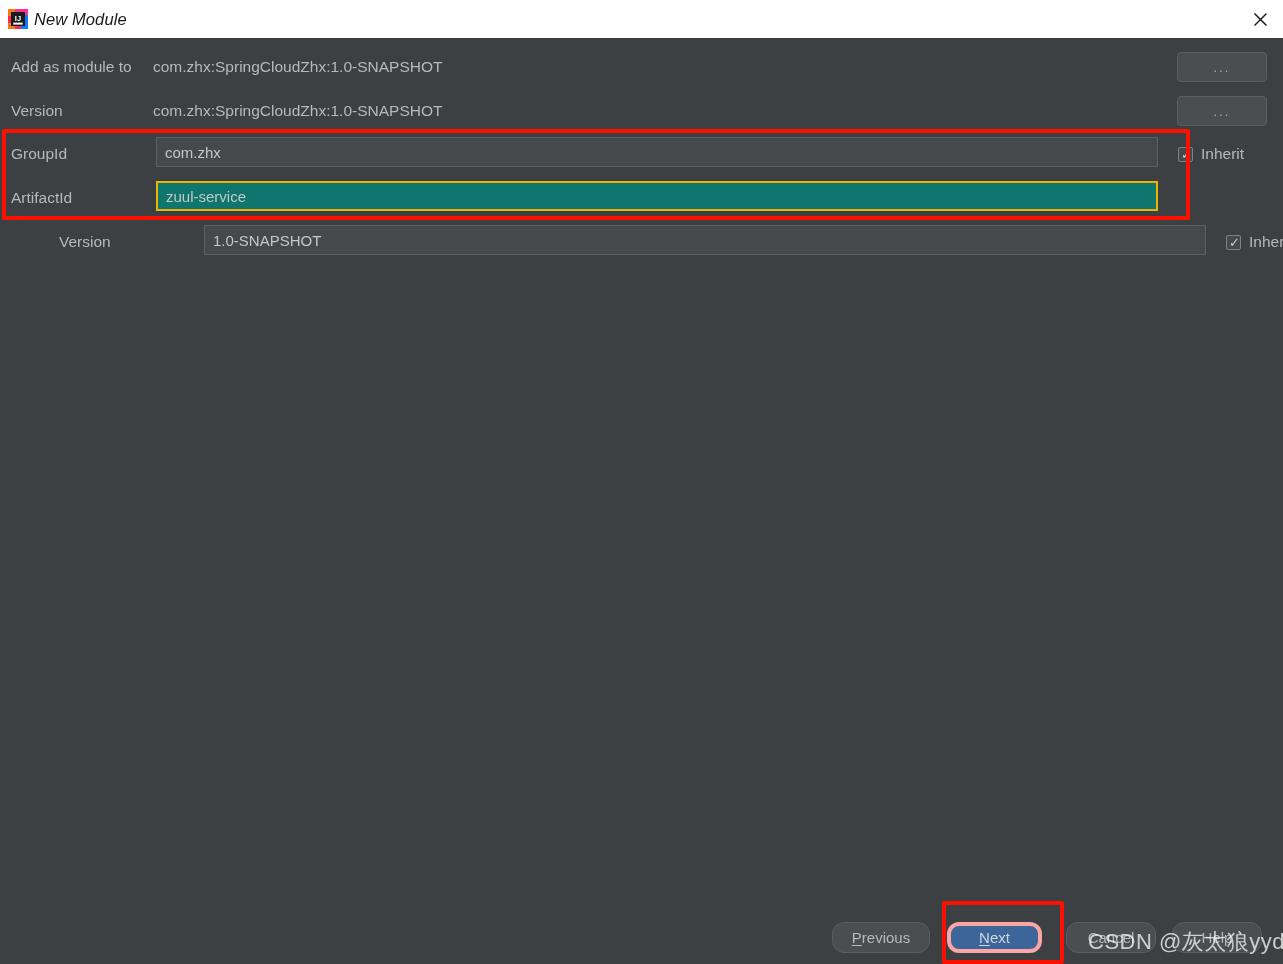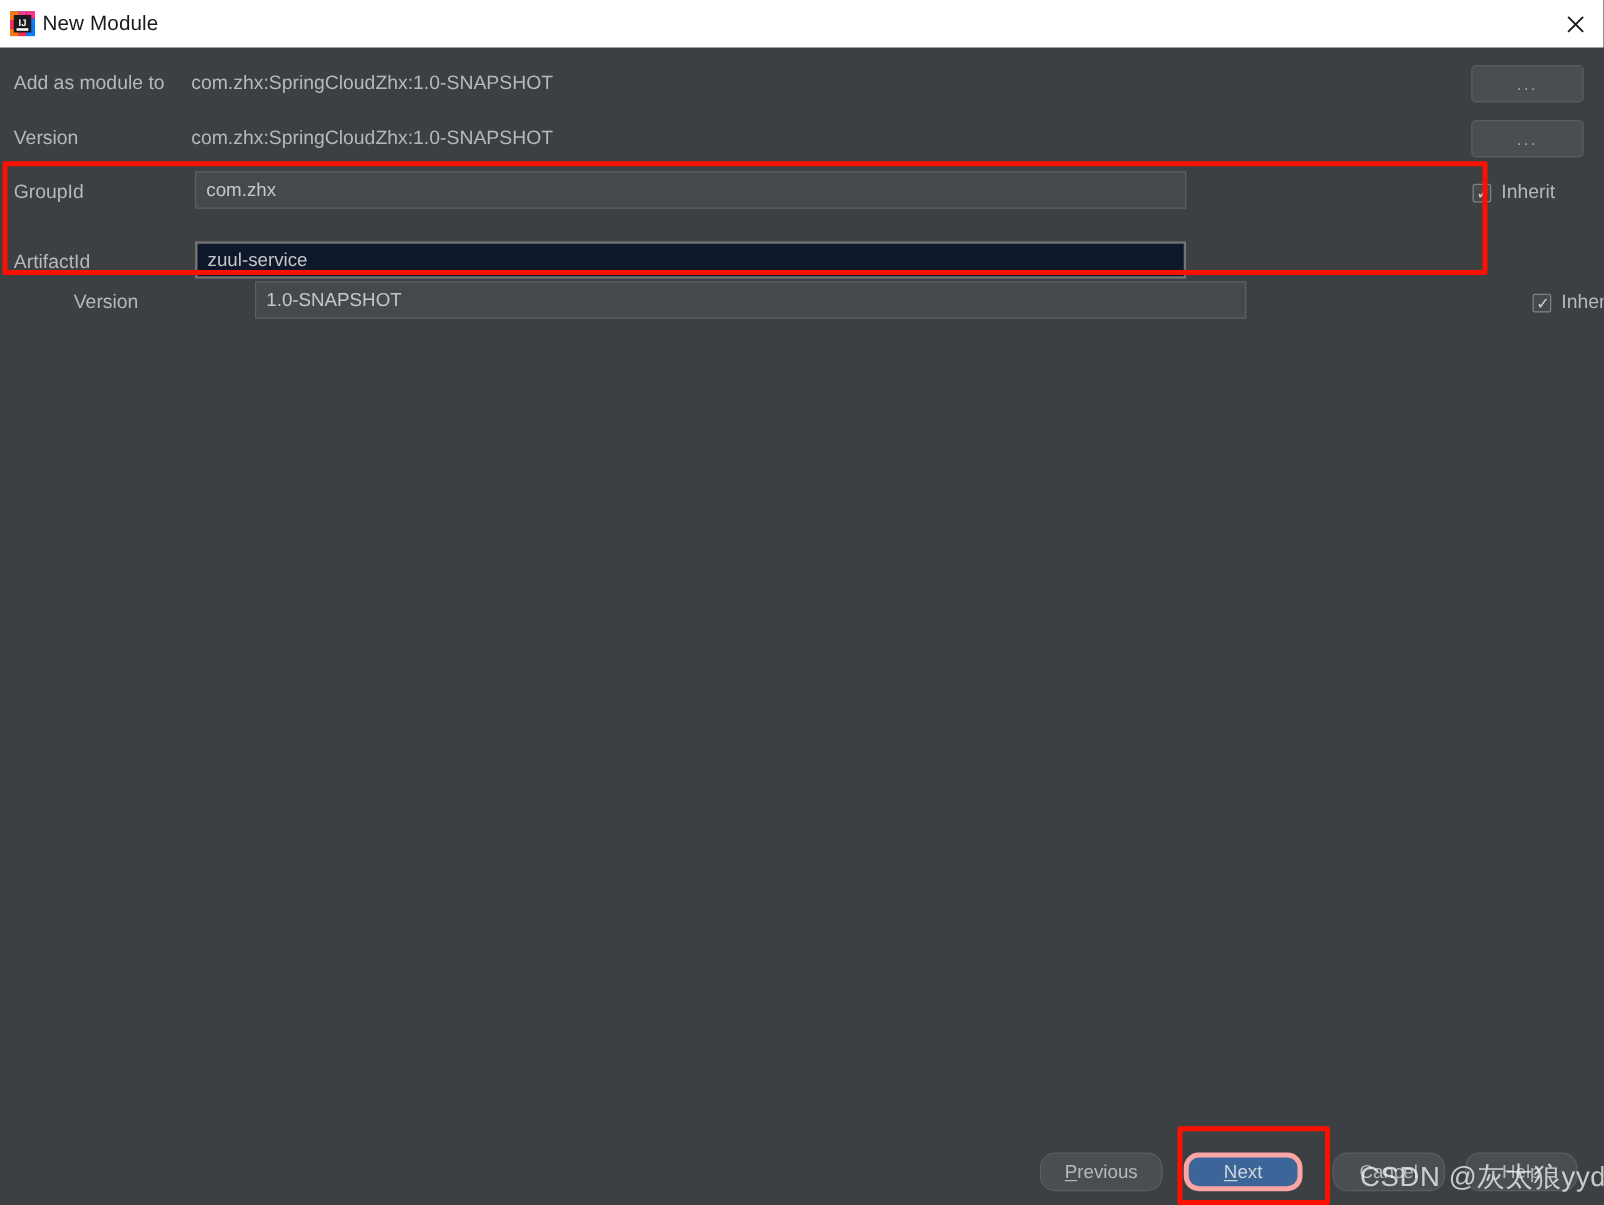--- a/index.html
+++ b/index.html
@@ -36,20 +36,21 @@
   }
   .tb-title {
     position: absolute;
     left: 34px; top: 0;
     height: 38px;
     line-height: 38px;
     font-size: 16.5px;
     color: #1a1a1a;
     letter-spacing: 0.1px;
     white-space: nowrap;
+    font-style: italic;
   }
   .tb-close {
     position: absolute;
     right: 0; top: 0;
     width: 46px; height: 38px;
     display: flex;
     align-items: center;
     justify-content: center;
     cursor: pointer;
   }
@@ -98,34 +99,34 @@
     align-items: center;
     justify-content: center;
     cursor: pointer;
     box-sizing: border-box;
   }
 
   .txt-field {
     position: absolute;
     left: 156px;
     top: 5px;
-    width: 793px;
+    width: 1002px;
     height: 30px;
     background: #45494c;
     border: 1px solid #5c6063;
     box-sizing: border-box;
     color: #c3c7c9;
     font-family: "Liberation Sans", sans-serif;
     font-size: 15px;
     padding: 0 8px;
     outline: none;
   }
   .txt-field.focused {
-    border: 2px solid #737373;
-    background: #0f172a;
+    border: 2px solid #eab308;
+    background: #0f766e;
   }
 
   .inherit-wrap {
     position: absolute;
     left: 1178px;
     top: 0;
     height: 44px;
     display: flex;
     align-items: center;
     gap: 8px;
@@ -246,21 +247,21 @@
     <div class="f-label">GroupId</div>
     <input class="txt-field" type="text" value="com.zhx" style="">
     <div class="inherit-wrap">
       <div class="checkbox">
           <span class="tick">✓</span>
         </div>
       <div class="inherit-lbl">Inherit</div>
     </div>
   </div>
 
-  <div class="form-row" style="top:188px;">
+  <div class="form-row" style="top:176px;">
     <div class="f-label">ArtifactId</div>
     <input class="txt-field focused" type="text" value="zuul-service" style="">
   </div>
 
   <div class="form-row" style="top:220px;margin-left:48px;">
     <div class="f-label">Version</div>
     <input class="txt-field" type="text" value="1.0-SNAPSHOT" style="">
     <div class="inherit-wrap">
       <div class="checkbox">
           <span class="tick">✓</span>

